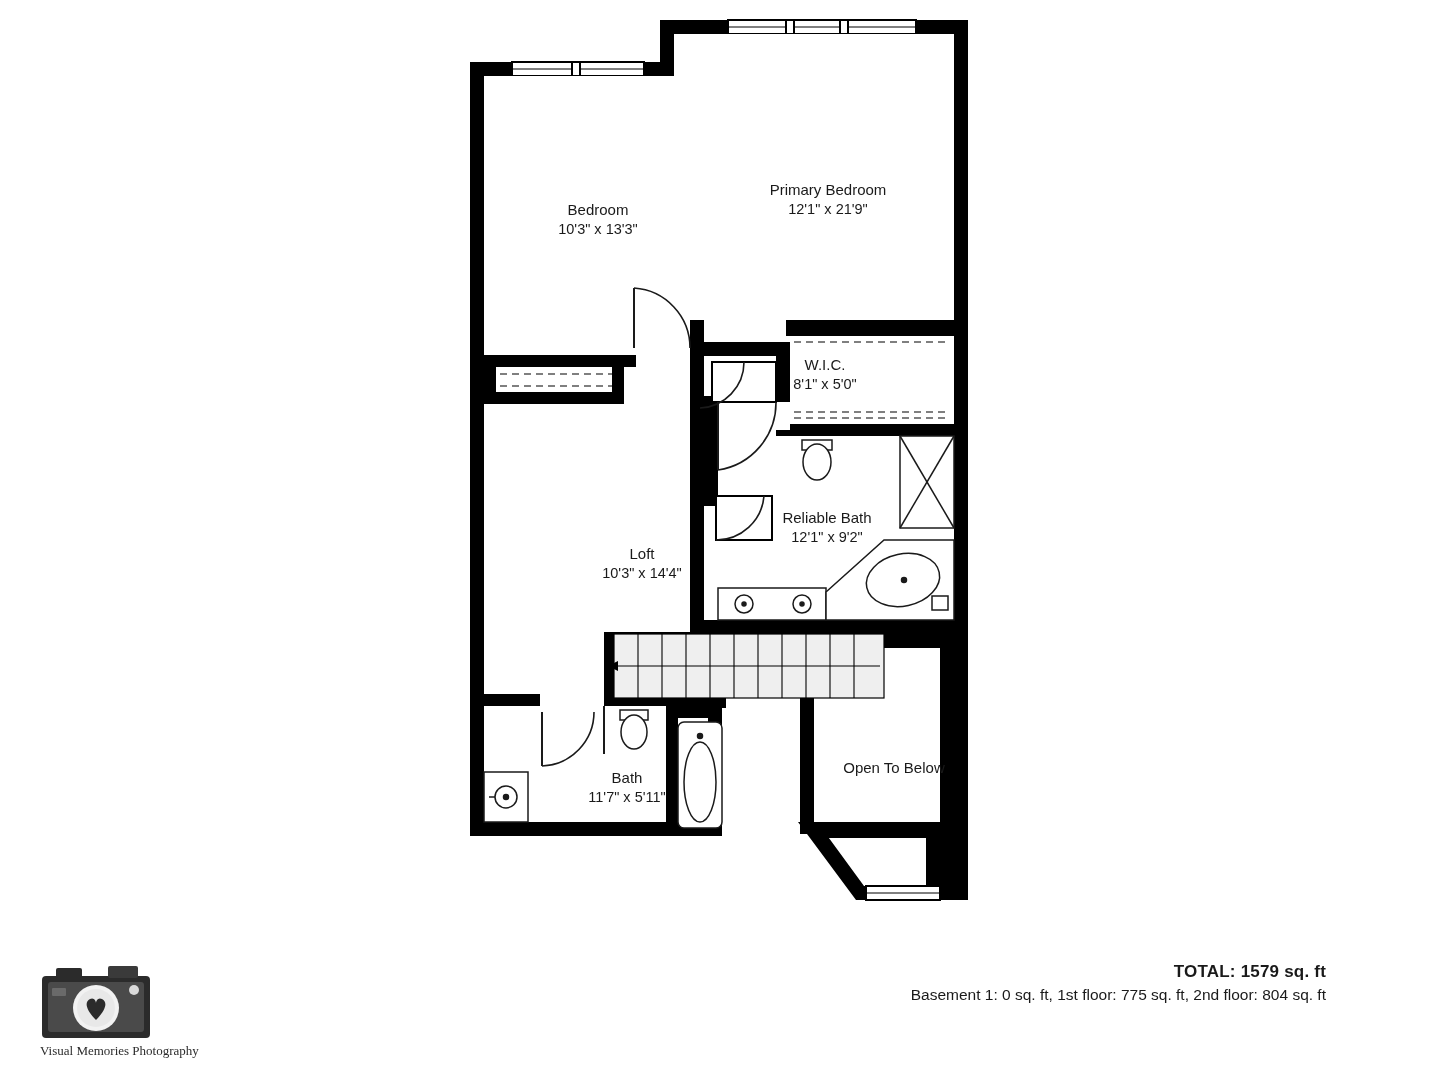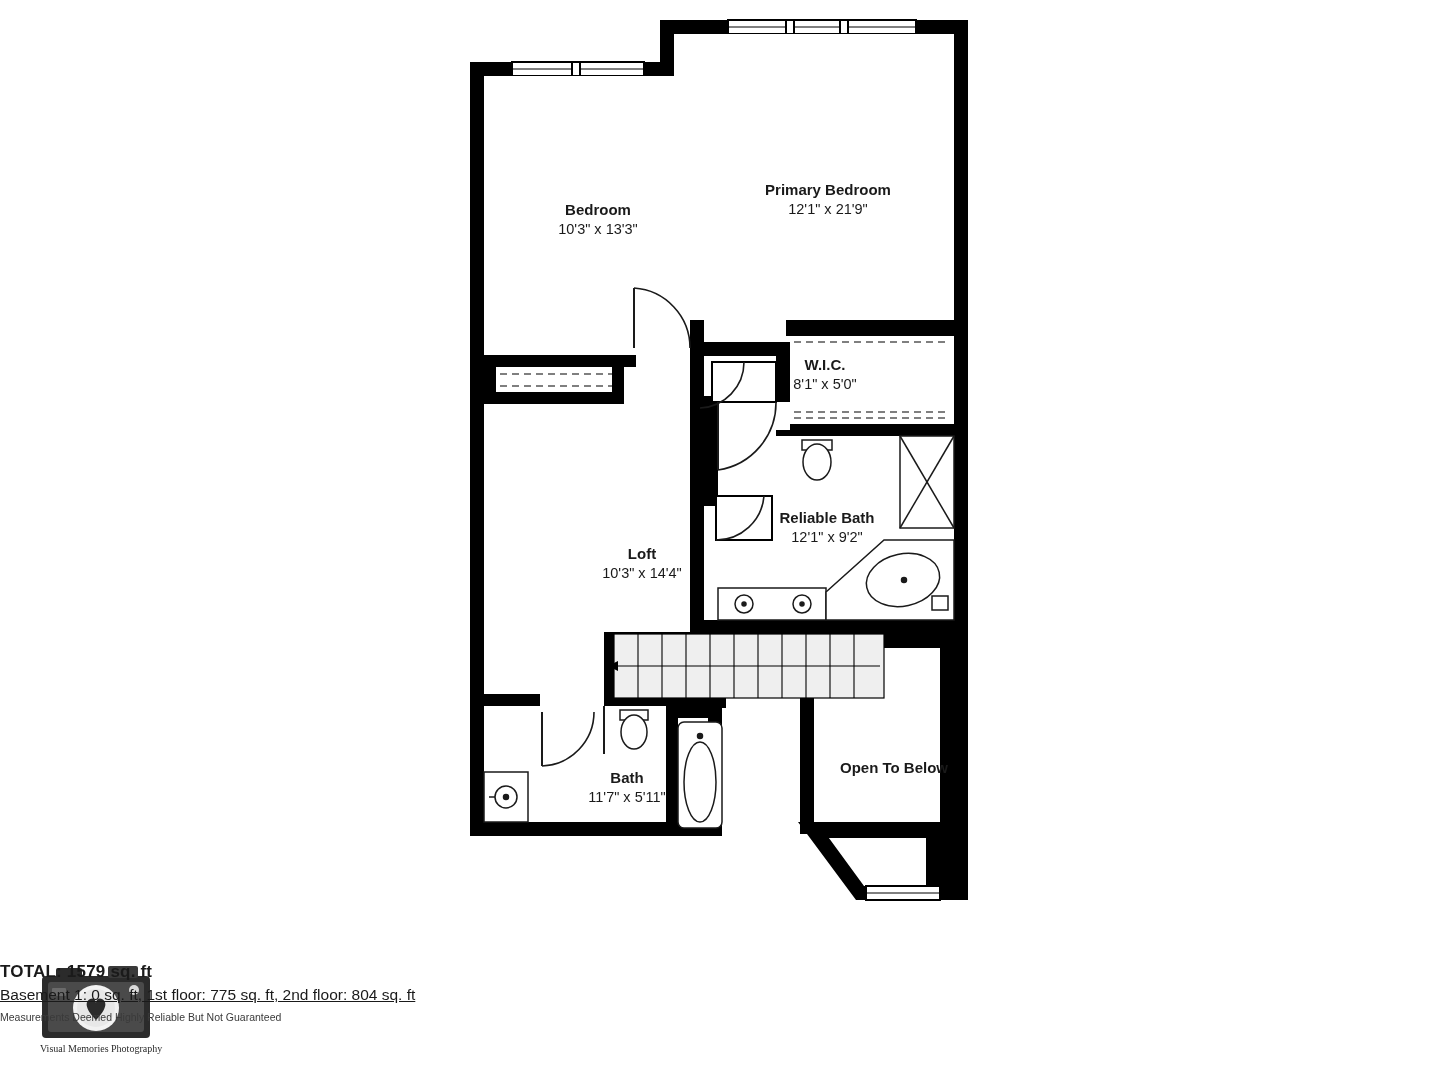--- a/index.html
+++ b/index.html
@@ -24,40 +24,39 @@
   }
   .room-label {
     position: absolute;
     text-align: center;
     font-family: "Liberation Sans", sans-serif;
     color: #1a1a1a;
     line-height: 1.35;
     white-space: nowrap;
     transform: translateX(-50%);
   }
-  .room-name { font-size: 15px; font-weight: bold; }
+  .room-name { font-size: 15px; }
   .room-dims { font-size: 14.5px; }
 
   #footer {
     position: absolute;
     left: 0;
     top: 962px;
     width: 1326px;
-    text-align: left;
+    text-align: right;
   }
   #footer .total {
     font-size: 17px;
     font-weight: bold;
     letter-spacing: 0.2px;
     margin-bottom: 4px;
   }
   #footer .line {
     font-size: 15.5px;
     margin-bottom: 3px;
-    text-decoration: underline;
   }
   #footer .disclaimer {
     font-size: 10.5px;
     color: #3a3a3a;
     margin-top: 7px;
   }
   #logo {
     position: absolute;
     left: 34px;
     top: 958px;
@@ -277,19 +276,18 @@
     <rect x="74" y="8" width="30" height="12" rx="2" fill="#3a3a3a"></rect>
     <circle cx="62" cy="50" r="23" fill="#f2f2f2"></circle>
     <circle cx="62" cy="50" r="19" fill="#e8e8e8"></circle>
     <path d="M62 62 C52 52, 50 44, 56 41 C60 39, 62 43, 62 45 C62 43, 64 39, 68 41 C74 44, 72 52, 62 62 Z" fill="#2b2b2b"></path>
     <circle cx="100" cy="32" r="5" fill="#d9d9d9"></circle>
     <rect x="18" y="30" width="14" height="8" rx="1" fill="#6a6a6a"></rect>
   </g>
   </svg>
 <div></div>
 
-<div id="logo-caption-wrap" style="position:absolute; left:40px; top:1043px; font-family:'Liberation Serif', serif; font-size:10px; color:#2b2b2b;">Visual Memories Photography</div>
+<div id="logo-caption-wrap" style="position:absolute; left:40px; top:1043px; font-family:'Liberation Serif', serif; font-size:13px; color:#2b2b2b;">Visual Memories Photography</div>
 
 <div id="footer">
   <div class="total">TOTAL: 1579 sq. ft</div>
   <div class="line">Basement 1: 0 sq. ft, 1st floor: 775 sq. ft, 2nd floor: 804 sq. ft</div>
-  <div class="disclaimer">Measurements Deemed Highly Reliable But Not Guaranteed</div>
 </div>
 
 </body></html>

